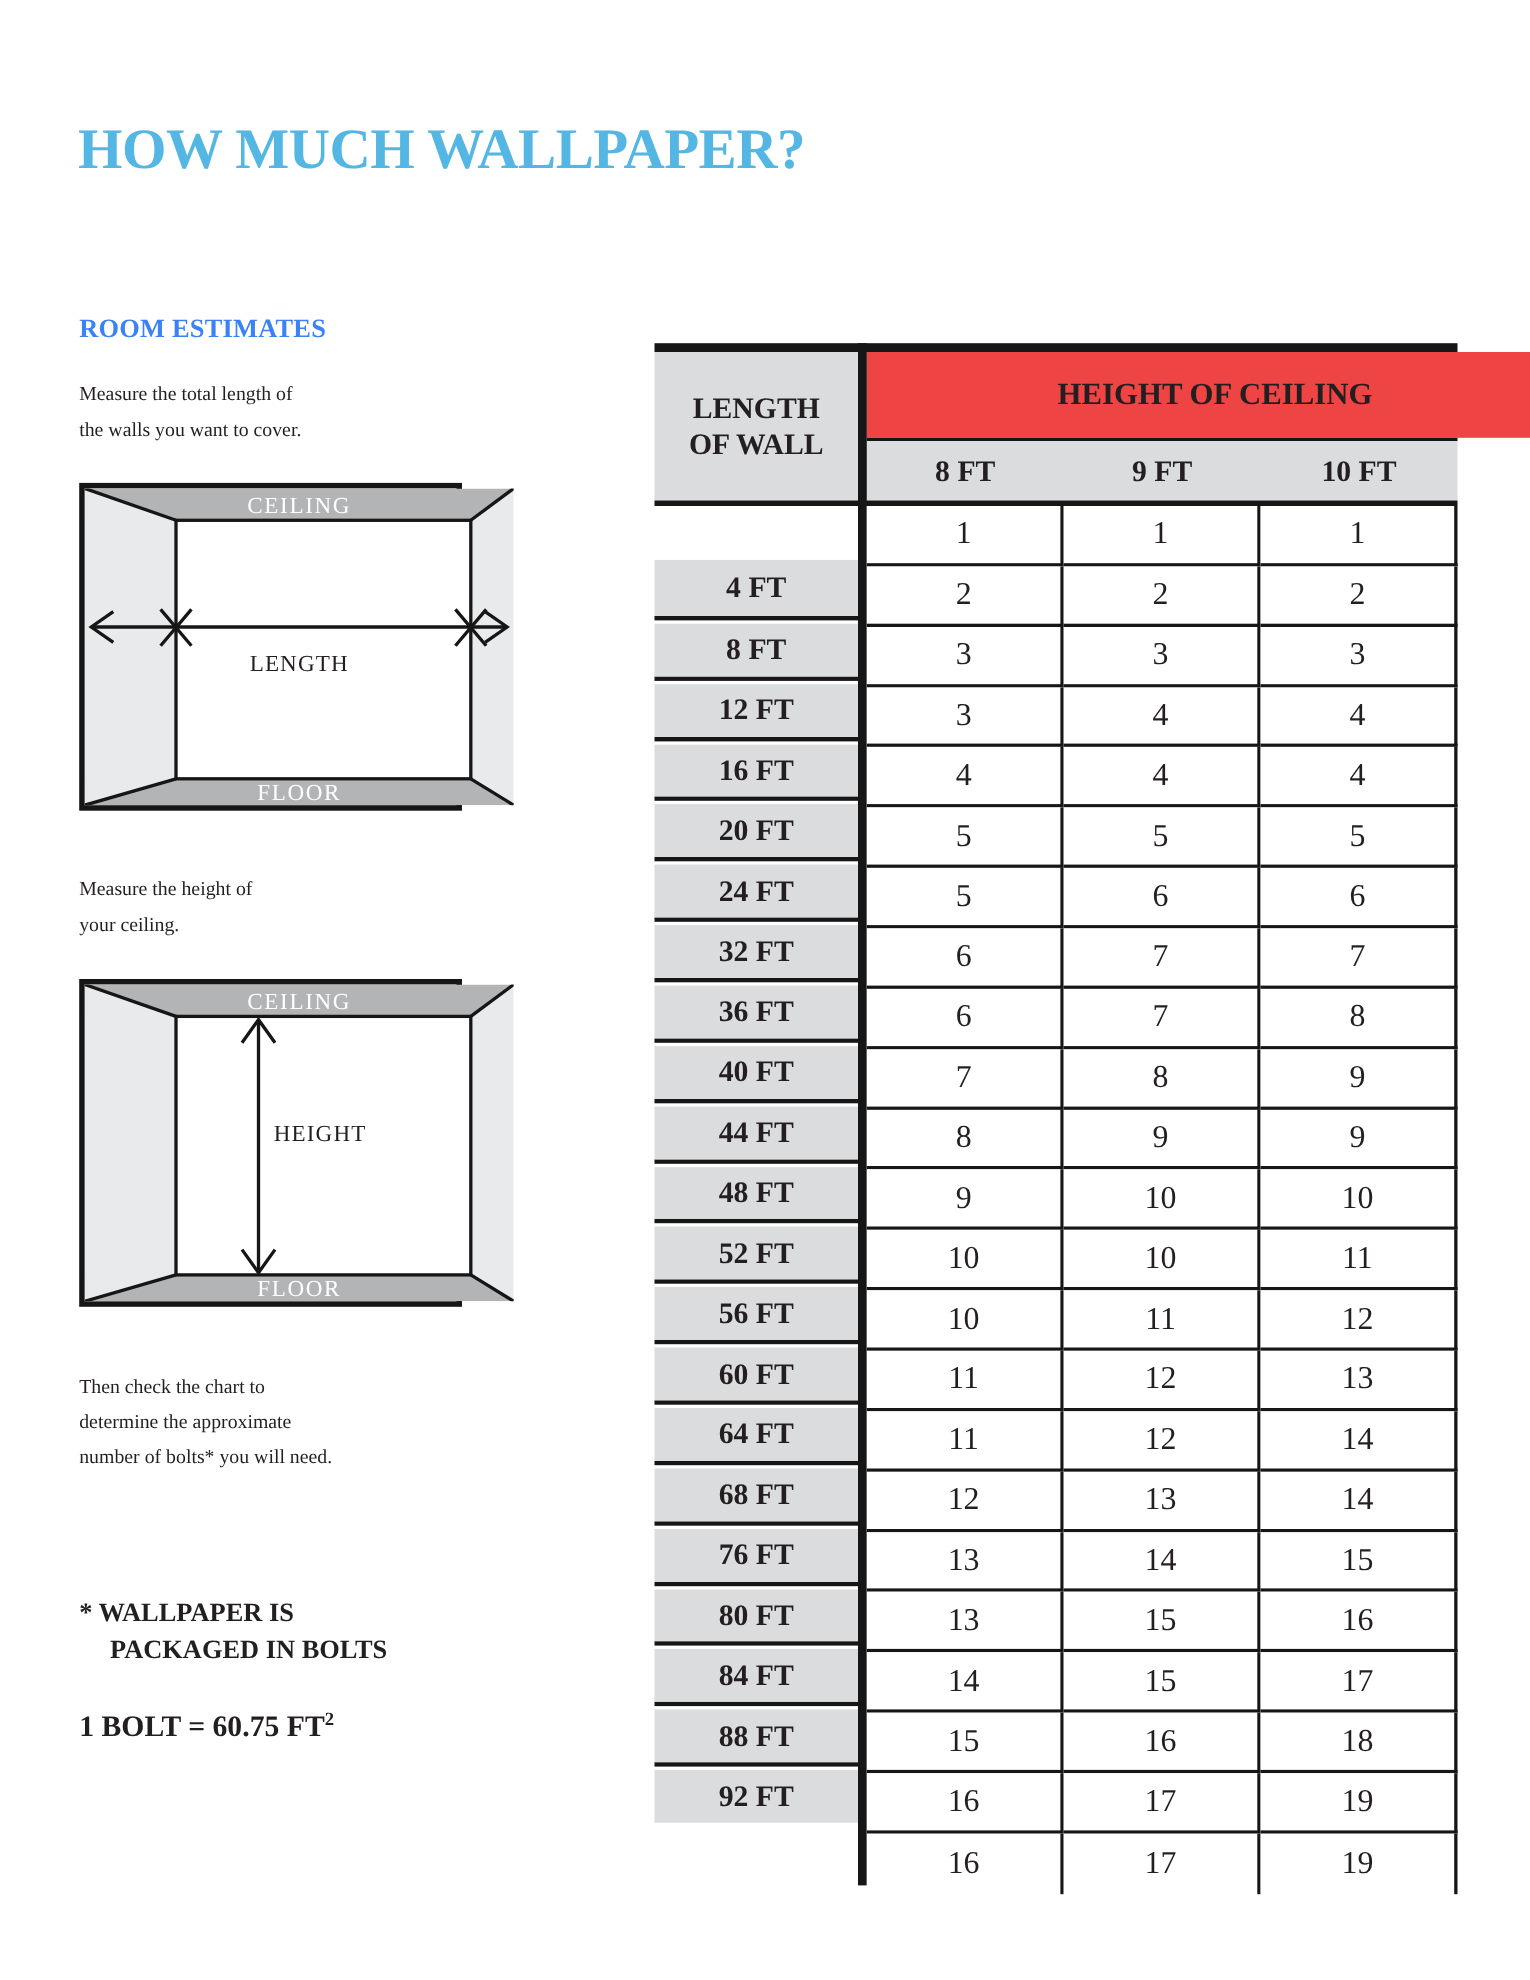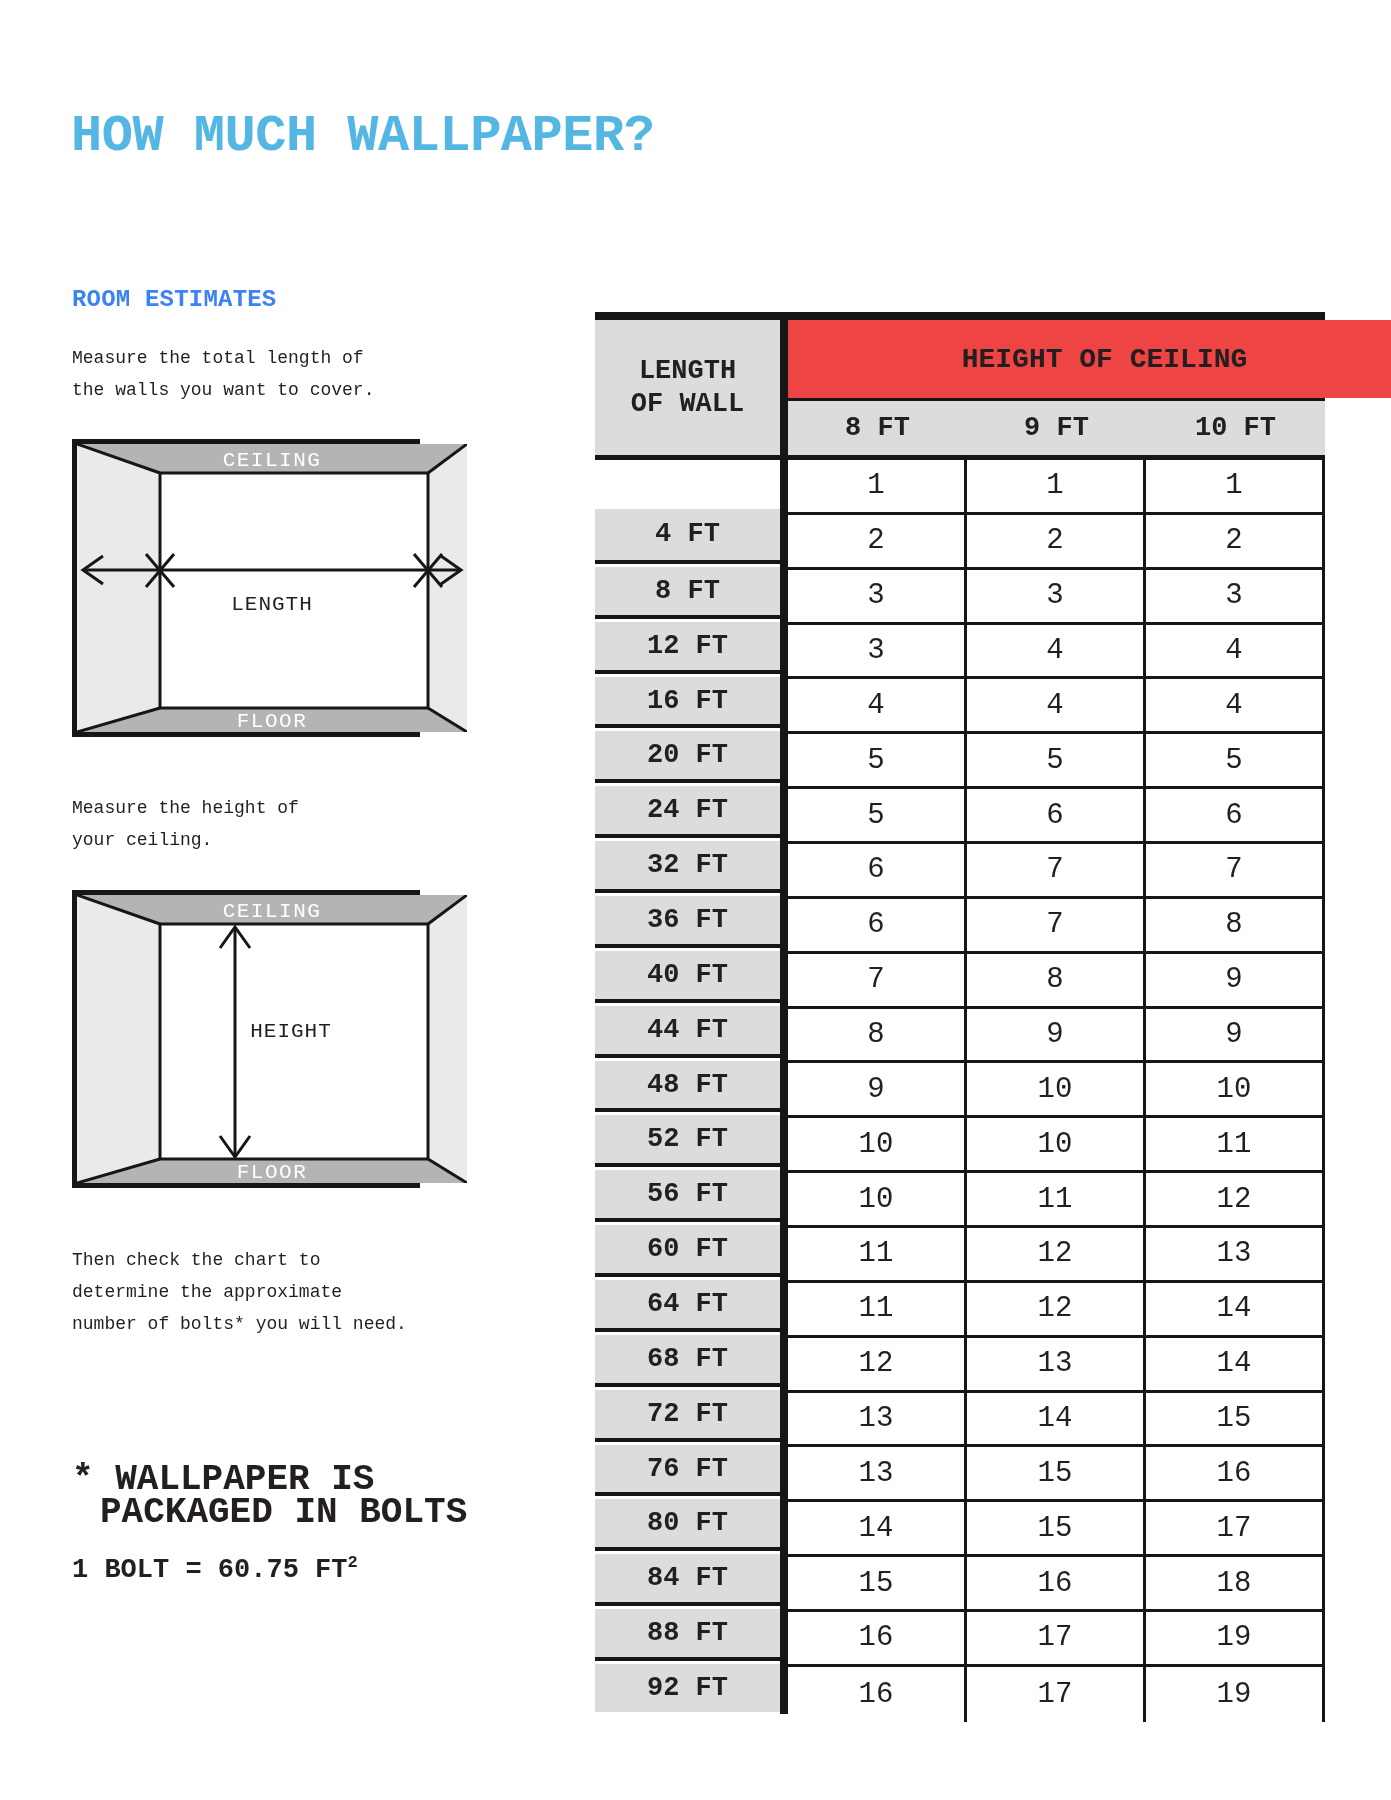--- a/index.html
+++ b/index.html
@@ -1,35 +1,35 @@
 <!DOCTYPE html>
 <html><head>
 <meta charset="utf-8">
 <style>
   html,body { margin:0; padding:0; background:#ffffff; }
   .page {
     position:relative; width:1391px; height:1800px; background:#ffffff;
-    font-family:Liberation Mono, monospace; color:#231f20; overflow:hidden;
+    font-family:Liberation Serif, serif; color:#231f20; overflow:hidden;
   }
   .abs { position:absolute; }
 
   
   .page-title { left:71px; top:72px; font-size:52px; font-weight:700; color:#54b7e3; letter-spacing:-0.5px; }
   .section-heading { font-size:24px; font-weight:700; color:#3b82f6; letter-spacing:0.2px; }
   #room-heading { left:72px; top:266px; }
   #table-heading { left:595px; top:266px; width:730px; text-align:center; }
 
   
   .body-text { font-size:18px; line-height:32px; color:#231f20; }
   .body-text span { display:block; }
   #para1 { left:72px; top:324px; }
   #para2 { left:72px; top:774px; }
   #para3 { left:72px; top:1226px; }
 
-  .footnote { left:72px; top:1427px; font-size:36px; font-weight:700; line-height:33px; }
+  .footnote { left:72px; top:1427px; font-size:24px; font-weight:700; line-height:33px; }
   .footnote .line2 { display:block; padding-left:28px; }
   .bold-note { font-size:27px; font-weight:700; }
   #bolt-eq { left:72px; top:1526px; }
   #bolt-eq sup { font-size:17px; }
   #bolt-dims { left:72px; top:1559px; }
 
   
   .diagram { width:348px; height:298px; border:5px solid #161616; box-sizing:border-box; background:#fff; }
   #diagram1 { left:72px; top:439px; }
   #diagram2 { left:72px; top:890px; }
@@ -206,23 +206,20 @@
           <div>56 FT</div>
         </div>
         <div class="lbl">
           <div>60 FT</div>
         </div>
         <div class="lbl">
           <div>64 FT</div>
         </div>
         <div class="lbl">
           <div>68 FT</div>
-        </div>
-        <div class="lbl">
-          <div>72 FT</div>
         </div>
         <div class="lbl">
           <div>76 FT</div>
         </div>
         <div class="lbl">
           <div>80 FT</div>
         </div>
         <div class="lbl">
           <div>84 FT</div>
         </div>

